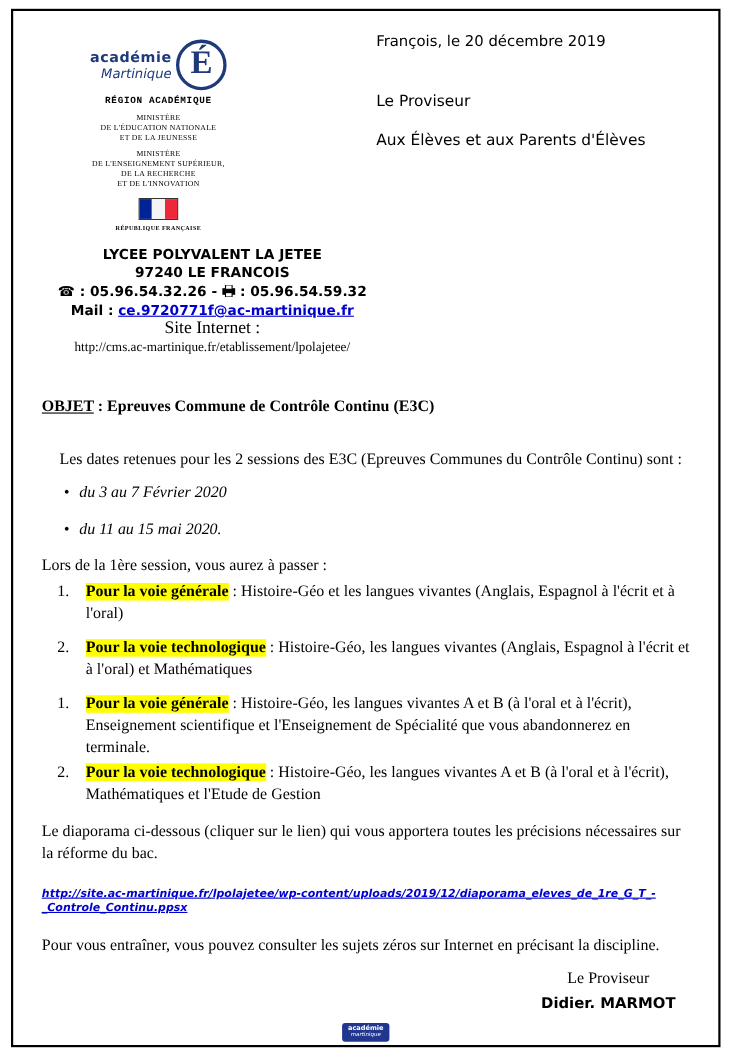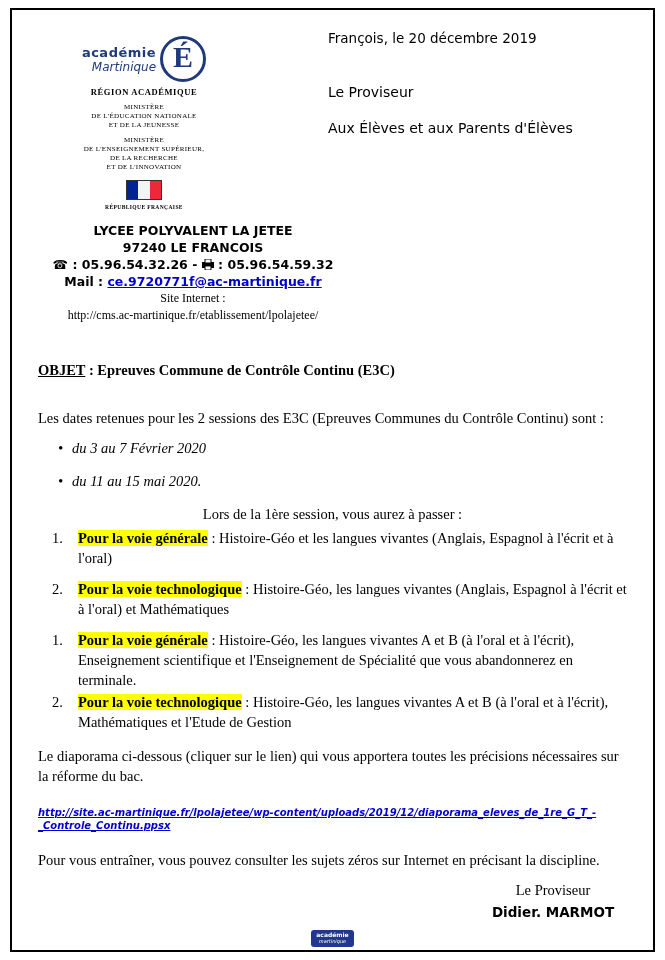--- a/index.html
+++ b/index.html
@@ -16,51 +16,51 @@
   .logo-block{position:absolute;left:52px;top:26px;width:160px;text-align:center;}
   .logo-top{display:flex;align-items:center;justify-content:center;gap:4px;}
   .logo-words{text-align:right;color:#1f3a7a;font-family:"DejaVu Sans",sans-serif;}
   .logo-academie{display:block;font-size:13px;font-weight:bold;letter-spacing:.5px;}
   .logo-region{display:block;font-size:12px;font-style:italic;}
   .logo-e{
     width:40px;height:40px;border:3px solid #1f3a7a;border-radius:50%;
     color:#1f3a7a;font-family:"Liberation Serif",serif;font-weight:bold;
     font-size:30px;line-height:36px;text-align:center;flex:none;
   }
-  .region-acad{margin-top:5px;font-size:8.5px;font-weight:bold;letter-spacing:.6px;font-family:Liberation Serif, serif;}
+  .region-acad{margin-top:5px;font-size:8.5px;font-weight:bold;letter-spacing:.6px;font-family:Liberation Mono, monospace;}
   .ministere{margin-top:6px;font-size:7px;line-height:9px;letter-spacing:.3px;}
   .flag-logo{margin-top:8px;}
   .flag{display:inline-flex;width:36px;height:20px;border:1px solid #333;box-sizing:border-box;}
   .flag .b{flex:1;background:#002395;}
   .flag .w{flex:1;background:#f4f4f4;}
   .flag .r{flex:1;background:#ed2939;}
   .rf-text{font-size:5.5px;font-weight:bold;letter-spacing:.4px;margin-top:1px;}
 
-  .right-block{position:absolute;left:316px;top:20px;font-family:"DejaVu Sans",sans-serif;font-size:13.5px;}
+  .right-block{position:absolute;left:330px;top:20px;font-family:"DejaVu Sans",sans-serif;font-size:13.5px;}
   .from-line{margin-top:38px;font-size:14px;}
   .to-line{margin-top:20px;font-size:14px;}
 
   .school-block{position:absolute;left:16px;top:212px;width:330px;text-align:center;
     font-family:"DejaVu Sans",sans-serif;font-size:12.5px;line-height:17px;}
   .school-name,.school-street,.school-city,.phone-line{font-weight:bold;}
   .mail-line{font-weight:bold;}
   .mail-link{color:#0000cc;text-decoration:underline;font-weight:bold;cursor:pointer;}
-  .site-label{font-family:"Liberation Serif",serif;font-size:12px;font-weight:normal;}
+  .site-label{font-family:"Liberation Serif",serif;font-size:16px;font-weight:normal;}
   .site-url{font-family:"Liberation Serif",serif;font-size:12px;font-weight:normal;}
   .fax-svg{vertical-align:-1px;}
 
   
   .content{padding:4px 26px 0 26px;font-size:14.5px;line-height:20px;}
   .objet-line{font-weight:bold;margin-top:8px;}
   .objet-label{text-decoration:underline;}
-  .intro{margin:28px 0 10px 0;}
+  .intro{margin:28px 0 10px 16px;}
   ul.dates{margin:6px 0 4px 0;padding-left:34px;list-style:none;}
   ul.dates li{margin-bottom:13px;position:relative;font-style:italic;}
   ul.dates li::before{content:"•";position:absolute;left:-14px;}
-  .session-intro{margin:0 0 4px 0;text-align:center;}
+  .session-intro{margin:0 0 4px 0;}
   .olist{margin:0 0 0 14px;}
   .oitem{display:flex;margin-bottom:11px;}
   .oitem .num{width:26px;flex:none;}
   .olist-2 .oitem{margin-bottom:2px;}
   .hl{background:#ffff00;font-weight:bold;}
   .para{margin:14px 0 2px 0;}
   .ppsx-link{
     display:block;font-family:"DejaVu Sans",sans-serif;font-size:10px;font-weight:bold;
     color:#0000cc;text-decoration:underline;line-height:13px;word-break:break-all;
     width:560px;margin-top:20px;cursor:pointer;font-style:italic;

